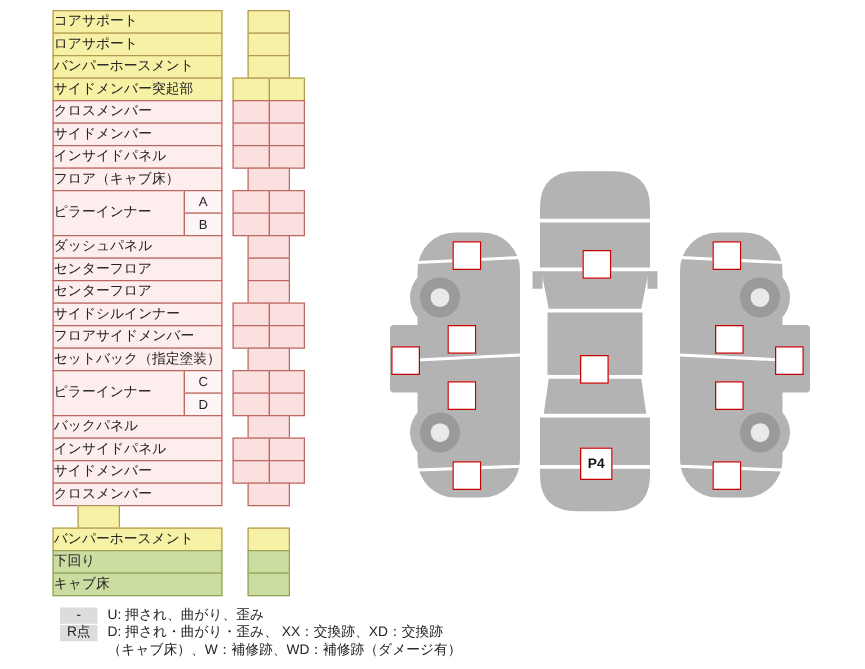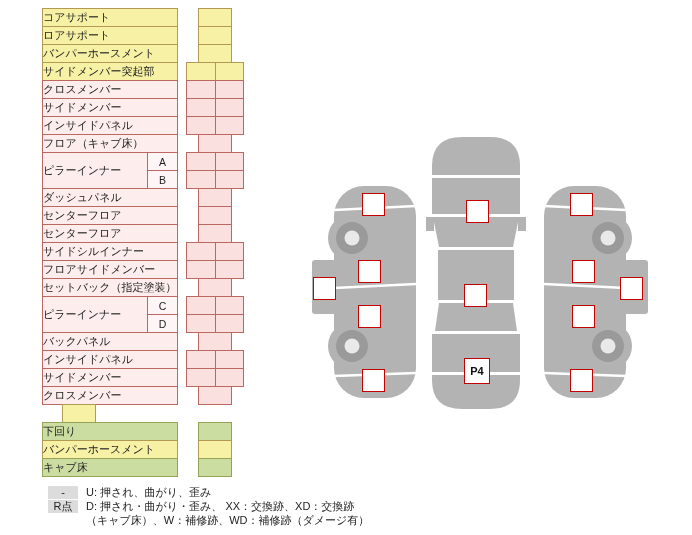--- a/index.html
+++ b/index.html
@@ -261,31 +261,31 @@
           <div class="cellbox pink single"></div>
         </div>
       </div>
       <div class="row">
         <div class="gap"></div>
         <div class="cells center">
           <div class="cellbox yellow single"></div>
         </div>
       </div>
       <div class="row">
+        <div class="label yellow">バンパーホースメント</div>
+        <div class="gap"></div>
+        <div class="cells center">
+          <div class="cellbox yellow single"></div>
+        </div>
+      </div>
+      <div class="row">
         <div class="label green">下回り</div>
         <div class="gap"></div>
         <div class="cells center">
           <div class="cellbox green single"></div>
-        </div>
-      </div>
-      <div class="row">
-        <div class="label yellow">バンパーホースメント</div>
-        <div class="gap"></div>
-        <div class="cells center">
-          <div class="cellbox yellow single"></div>
         </div>
       </div>
       <div class="row">
         <div class="label green">キャブ床</div>
         <div class="gap"></div>
         <div class="cells center">
           <div class="cellbox green single"></div>
         </div>
       </div>
     </div>

